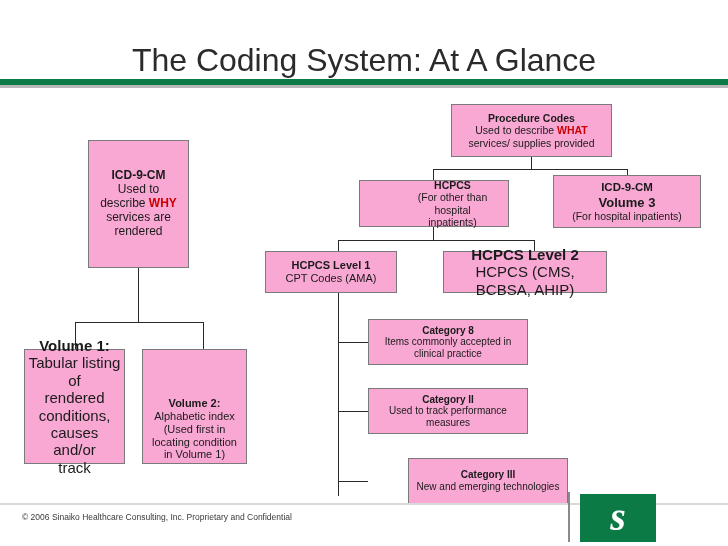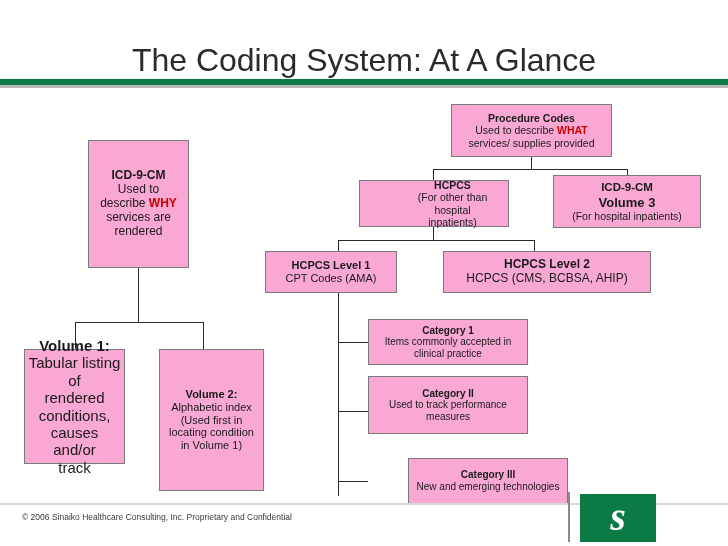--- a/index.html
+++ b/index.html
@@ -183,36 +183,36 @@
     </div>
   </div>
 
   <div class="box" style="left:265px; top:251px; width:132px; height:42px; font-size:11px;">
     <div class="inner">
       <span class="b-title">HCPCS Level 1</span>
       <span>CPT Codes (AMA)</span>
     </div>
   </div>
 
-  <div class="box" style="left:443px; top:251px; width:208px; height:42px; font-size:12px;">
+  <div class="box" style="left:443px; top:251px; width:164px; height:42px; font-size:15px;">
     <div class="inner">
       <span class="b-title">HCPCS Level 2</span>
       <span>HCPCS (CMS, BCBSA, AHIP)</span>
     </div>
   </div>
 
   <div class="box" style="left:368px; top:319px; width:160px; height:46px; font-size:10px;">
     <div class="inner">
-      <span class="b-title">Category 1</span>
+      <span class="b-title">Category 8</span>
       <span>Items commonly accepted in</span><br>
       <span>clinical practice</span>
     </div>
   </div>
 
-  <div class="box" style="left:368px; top:376px; width:160px; height:58px; font-size:10px;">
+  <div class="box" style="left:368px; top:388px; width:160px; height:46px; font-size:10px;">
     <div class="inner">
       <span class="b-title">Category II</span>
       <span>Used to track performance</span><br>
       <span>measures</span>
     </div>
   </div>
 
   <div class="box" style="left:368px; top:458px; width:160px; height:46px; font-size:10px;margin-left:40px;">
     <div class="inner">
       <span class="b-title">Category III</span>
@@ -224,21 +224,21 @@
     <div class="inner">
       <span class="b-title">Volume 1:</span>
       <span>Tabular listing of</span><br>
       <span>rendered</span><br>
       <span>conditions,</span><br>
       <span>causes and/or</span><br>
       <span>track</span>
     </div>
   </div>
 
-  <div class="box" style="left:159px; top:349px; width:105px; height:142px; font-size:11px;">
+  <div class="box" style="left:142px; top:349px; width:105px; height:115px; font-size:11px;align-items:flex-end;">
     <div class="inner">
       <span class="b-title">Volume 2:</span>
       <span>Alphabetic index</span><br>
       <span>(Used first in</span><br>
       <span>locating condition</span><br>
       <span>in Volume 1)</span>
     </div>
   </div>
 
   <div class="footer-rule"></div>

